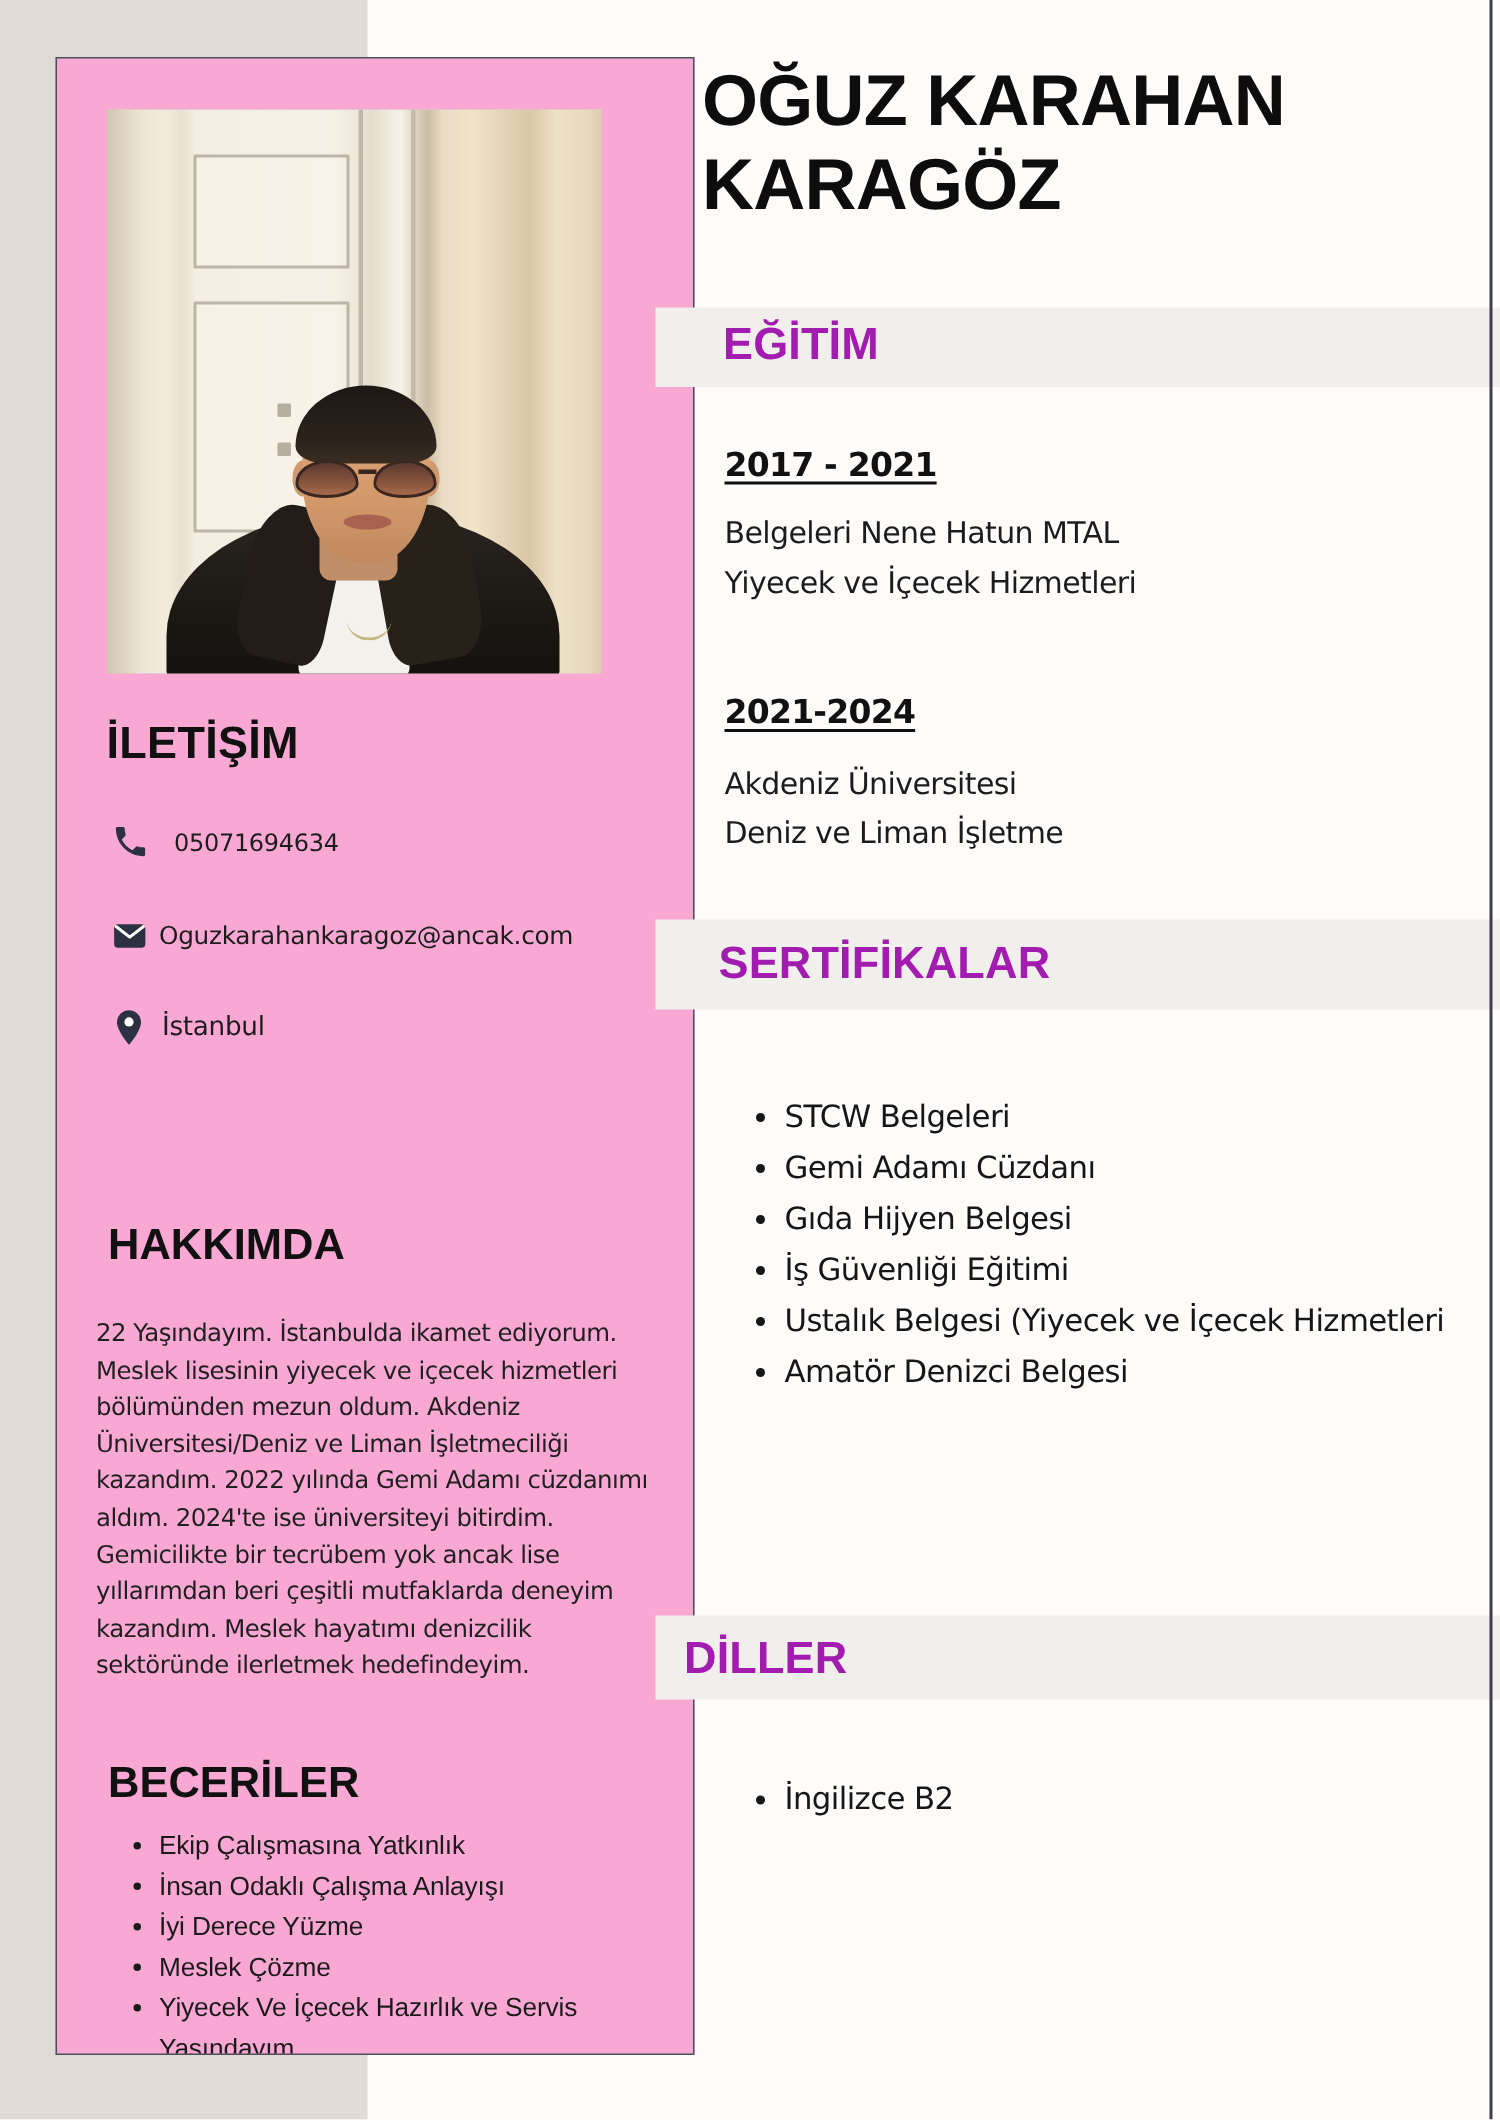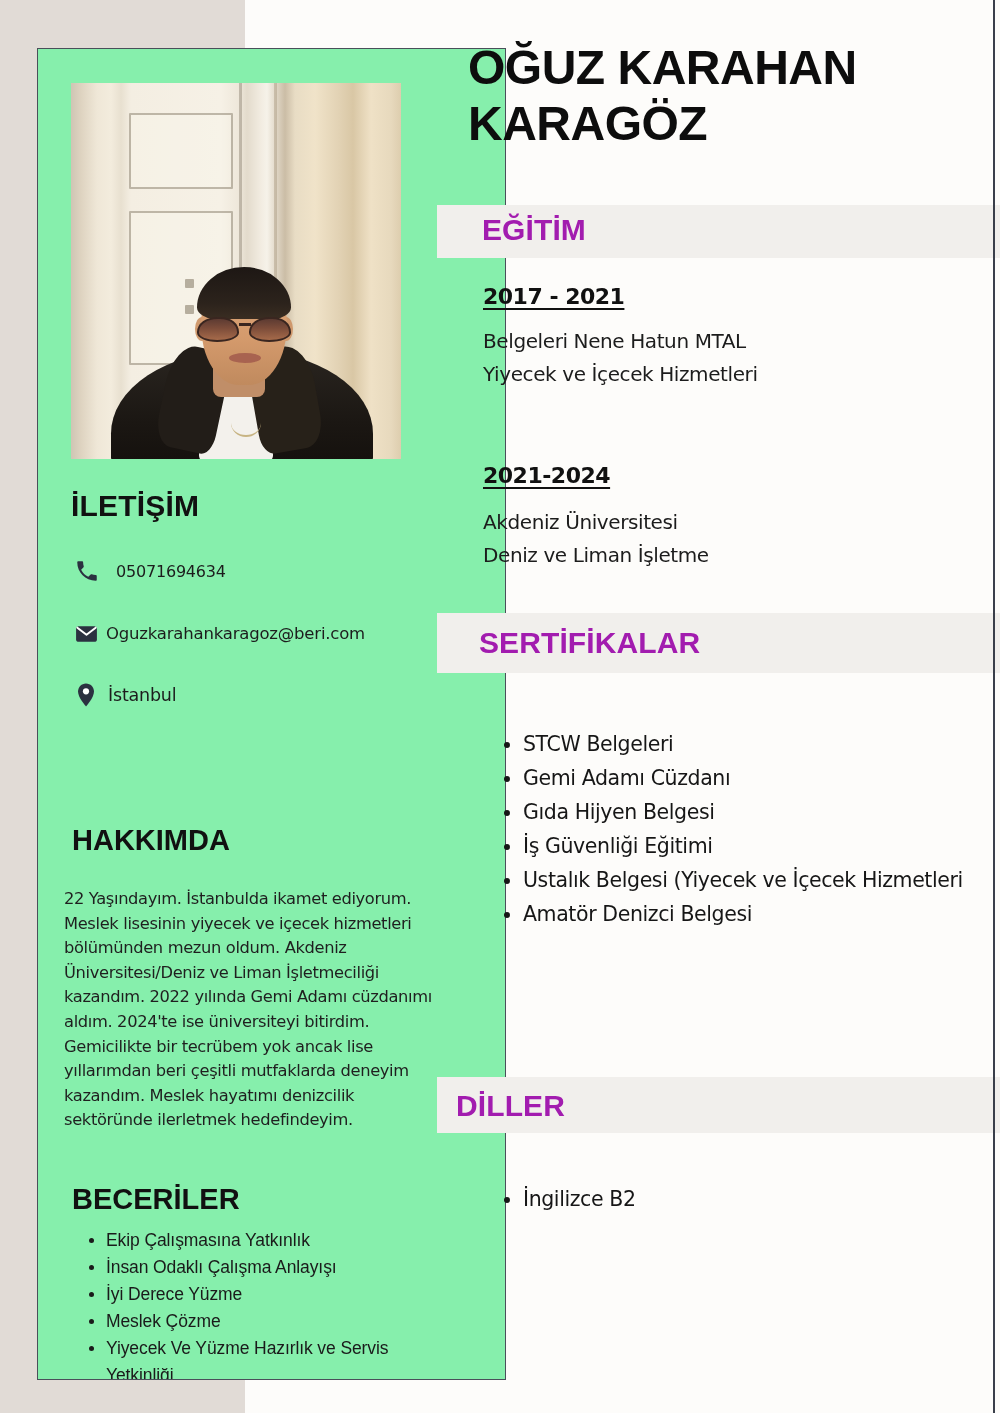--- a/index.html
+++ b/index.html
@@ -40,24 +40,24 @@
     top: 0;
     width: 245px;
     height: 1413px;
     background: #e1dbd6;
   }
 
   
   .card {
     position: absolute;
     left: 37px;
-    top: 48px;
-    width: 469px;
+    top: 38px;
+    width: 426px;
     height: 1332px;
-    background: #86efac;
+    background: #f9a8d4;
     border: 1.5px solid #4a4f5a;
     box-sizing: border-box;
     overflow: hidden;
   }
 
   
   .photo-wrap {
     position: absolute;
     left: 33px;
     top: 34px;
@@ -385,21 +385,21 @@
     font-family: "DejaVu Sans", sans-serif;
     letter-spacing: -0.5px;
   }
   .edu-line {
     font-size: 20px;
     line-height: 33px;
     color: #1c1c1c;
     font-family: "DejaVu Sans", sans-serif;
     letter-spacing: -0.4px;
   }
-  .edu-1 { top: 284px; }
+  .edu-1 { top: 298px; }
   .edu-1 .edu-body { margin-top: 16px; }
   .edu-2 { top: 463px; }
   .edu-2 .edu-body { margin-top: 18px; }
 
   .cert-list {
     position: absolute;
     left: 48px;
     top: 727px;
     width: 470px;
     margin: 0;
@@ -483,21 +483,21 @@
         <span class="contact-text">05071694634</span>
       </div>
 
       <div class="contact-row mail">
         <span class="contact-icon">
           <svg width="25" height="25" viewBox="0 0 24 24" fill="#2b3140" aria-hidden="true">
             <rect x="2" y="5" width="20" height="15" rx="2.5"></rect>
             <path d="M3.2 6.4 12 13.2l8.8-6.8" stroke="#ffffff" stroke-width="1.9" fill="none" stroke-linecap="round" stroke-linejoin="round"></path>
           </svg>
         </span>
-        <span class="contact-text">Oguzkarahankaragoz@beri.com</span>
+        <span class="contact-text">Oguzkarahankaragoz@ancak.com</span>
       </div>
 
       <div class="contact-row loc">
         <span class="contact-icon">
           <svg width="24" height="26" viewBox="0 0 24 26" fill="#2b3140" aria-hidden="true">
             <path d="M12 1.5c-4.4 0-8 3.6-8 8 0 6 8 15 8 15s8-9 8-15c0-4.4-3.6-8-8-8z"></path>
             <circle cx="12" cy="9.3" r="3.1" fill="#ffffff"></circle>
           </svg>
         </span>
         <span class="contact-text">İstanbul</span>
@@ -507,21 +507,21 @@
 
     <div class="h-hakkimda">HAKKIMDA</div>
     <div class="about-text">22 Yaşındayım. İstanbulda ikamet ediyorum. Meslek lisesinin yiyecek ve içecek hizmetleri bölümünden mezun oldum. Akdeniz Üniversitesi/Deniz ve Liman İşletmeciliği kazandım. 2022 yılında Gemi Adamı cüzdanımı aldım. 2024'te ise üniversiteyi bitirdim. Gemicilikte bir tecrübem yok ancak lise yıllarımdan beri çeşitli mutfaklarda deneyim kazandım. Meslek hayatımı denizcilik sektöründe ilerletmek hedefindeyim.</div>
 
     <div class="h-beceriler">BECERİLER</div>
     <ul class="skills-list">
       <li>Ekip Çalışmasına Yatkınlık</li>
       <li>İnsan Odaklı Çalışma Anlayışı</li>
       <li>İyi Derece Yüzme</li>
       <li>Meslek Çözme</li>
-      <li>Yiyecek Ve Yüzme Hazırlık ve Servis Yetkinliği</li>
+      <li>Yiyecek Ve İçecek Hazırlık ve Servis Yaşındayım</li>
     </ul>
 
   </div>
 
   <div class="right-col">
 
     <div class="name-title">OĞUZ  KARAHAN KARAGÖZ</div>
 
     <div class="band band-egitim"></div>
     <div class="band-title title-egitim">EĞİTİM</div>

